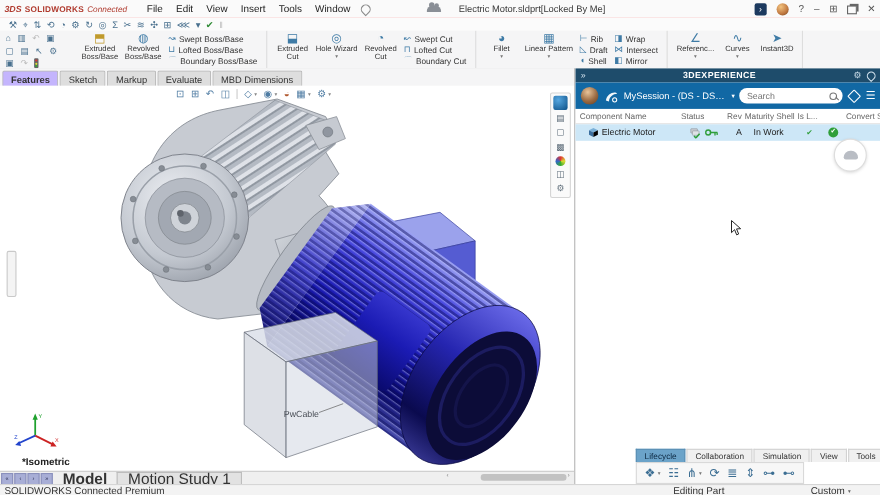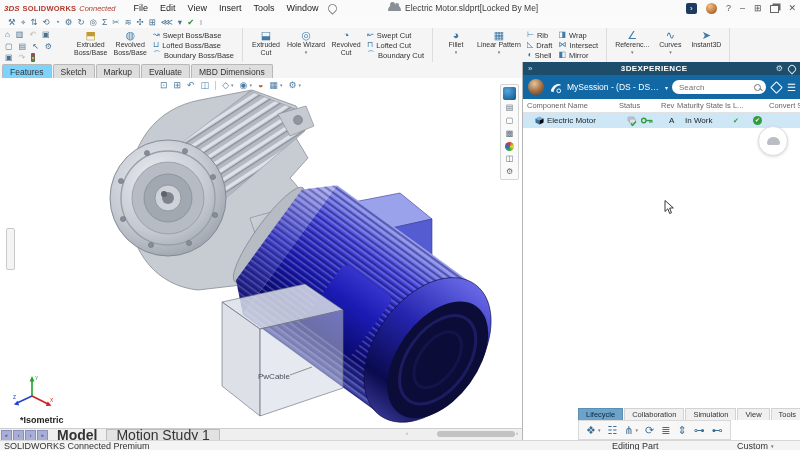--- a/index.html
+++ b/index.html
@@ -8,21 +8,21 @@
   .abs{position:absolute}
   
   #menubar{left:0;top:0;width:800px;height:16px;background:#fafafa;display:flex;align-items:center;border-bottom:1px solid #fca5a5}
   .brand{display:flex;align-items:center;gap:3px;padding-left:4px}
   .brand-mark{color:#b03a2e;font-weight:bold;font-style:italic;font-size:8px}
   .brand-name{color:#b03a2e;font-weight:bold;font-size:7.5px;letter-spacing:.2px}
   .brand-suffix{color:#b03a2e;font-size:7.5px;font-style:italic}
   .menus{display:flex;margin-left:12px}
   .menu-item{padding:0 6px;font-size:9px;color:#222;line-height:16px}
   .pin{width:7px;height:7px;margin-left:4px;border:1px solid #888;border-radius:50% 50% 50% 0;transform:rotate(-45deg)}
-  #title-group{left:388px;top:0;height:16px;display:flex;align-items:center;gap:4px}
+  #title-group{left:388px;top:0;height:16px;display:flex;align-items:center;gap:16px}
   .cloud{width:13px;height:6px;background:#8a8f96;border-radius:6px 6px 1px 1px;position:relative}
   .cloud:before{content:"";position:absolute;left:2px;top:-3px;width:5px;height:5px;background:#8a8f96;border-radius:50%}
   .cloud:after{content:"";position:absolute;right:2px;top:-2px;width:4px;height:4px;background:#8a8f96;border-radius:50%}
   #doc-title{font-size:8.5px;color:#3a3a3a}
   #win-controls{right:4px;top:0;height:16px;display:flex;align-items:center;gap:9px}
   .platform-sq{width:11px;height:11px;background:#1d3a5f;border-radius:2px;color:#fff;font-size:8px;line-height:11px;text-align:center}
   .avatar-sm{width:11px;height:11px;border-radius:50%;background:radial-gradient(circle at 35% 30%,#f2c27e,#c07840 60%,#6e4322)}
   .wc{font-size:9px;color:#555}
   .restore-ic{width:7px;height:6px;border:1px solid #666;box-shadow:2px -2px 0 -0.5px #666;margin-top:2px}
   
@@ -45,21 +45,21 @@
   .rlab{font-size:7px;line-height:7.5px;color:#333;text-align:center;white-space:nowrap}
   .rcaret{font-size:5px;color:#777;line-height:5px;margin-top:1px}
   .rstack{display:flex;flex-direction:column;justify-content:center;gap:1px;padding:0 3px}
   .rsitem{display:flex;align-items:center;gap:3px}
   .rsitem .ri{font-size:8px;line-height:8px}
   .rsitem .rslab{font-size:7.5px;white-space:nowrap;color:#333}
   
   #cmdtabs{left:0;top:62px;width:522px;height:16px;background:#f5f5f6;display:flex;align-items:flex-end;padding-left:2px}
   .ctab{font-size:8.5px;color:#333;background:#dedede;border:1px solid #b8b8b8;border-bottom:none;
         padding:2px 7px 1px;margin-right:1px;border-radius:2px 2px 0 0;white-space:nowrap}
-  .ctab.active{background:#7dd3fc;font-weight:normal}
+  .ctab.active{background:#c4b5fd;font-weight:bold}
   
   #viewport{left:0;top:78px;width:522px;height:350px;background:#fff}
   #headsup{left:160px;top:2px;display:flex;align-items:center;gap:6px}
   .hu{font-size:9px;color:#4f7ca3}
   .hu-caret{font-size:5px;color:#888;margin-left:-4px}
   .husep{width:1px;height:9px;background:#ccc}
   #splitter{left:6px;top:150px;width:7px;height:40px;border:1px solid #c9c9c9;border-radius:2px;background:#f4f4f4}
   #taskpane{right:3px;top:6px;width:17px;background:#fafafa;border:1px solid #d5d5d5;border-radius:2px;
             display:flex;flex-direction:column;align-items:center;gap:3px;padding:2px 0}
   .tp-globe{width:13px;height:13px;border-radius:2px;background:radial-gradient(circle at 35% 30%,#56a7e0,#0c4f86)}
@@ -485,21 +485,21 @@
       <input id="search-input" placeholder="Search" style="">
       <span class="mag"></span>
     </span>
     <span class="tag-ic"></span>
     <span class="burger">☰</span>
   </div>
   <div id="p-cols">
     <span class="pc" style="width:92px;padding-left:4px">Component Name</span>
     <span class="pc" style="width:42px">Status</span>
     <span class="pc" style="width:16px">Rev</span>
-    <span class="pc" style="width:48px">Maturity State</span>
+    <span class="pc" style="width:48px">Maturity Shell</span>
     <span class="pc" style="width:44px">Is L...</span>
     <span class="pc" style="width:46px">Convert Status</span>
     <span class="pc" style="width:14px">Des</span>
   </div>
   <div id="p-row">
     <span class="cell" style="width:92px;padding-left:12px;gap:3px">
       <svg width="9" height="9" viewBox="0 0 10 10">
         <polygon points="5,0.5 9.5,2.8 5,5 0.5,2.8" fill="#7ab0d8"></polygon>
         <polygon points="0.5,2.8 5,5 5,9.5 0.5,7.2" fill="#3a6e9e"></polygon>
         <polygon points="9.5,2.8 5,5 5,9.5 9.5,7.2" fill="#58땀8fc0"></polygon>

